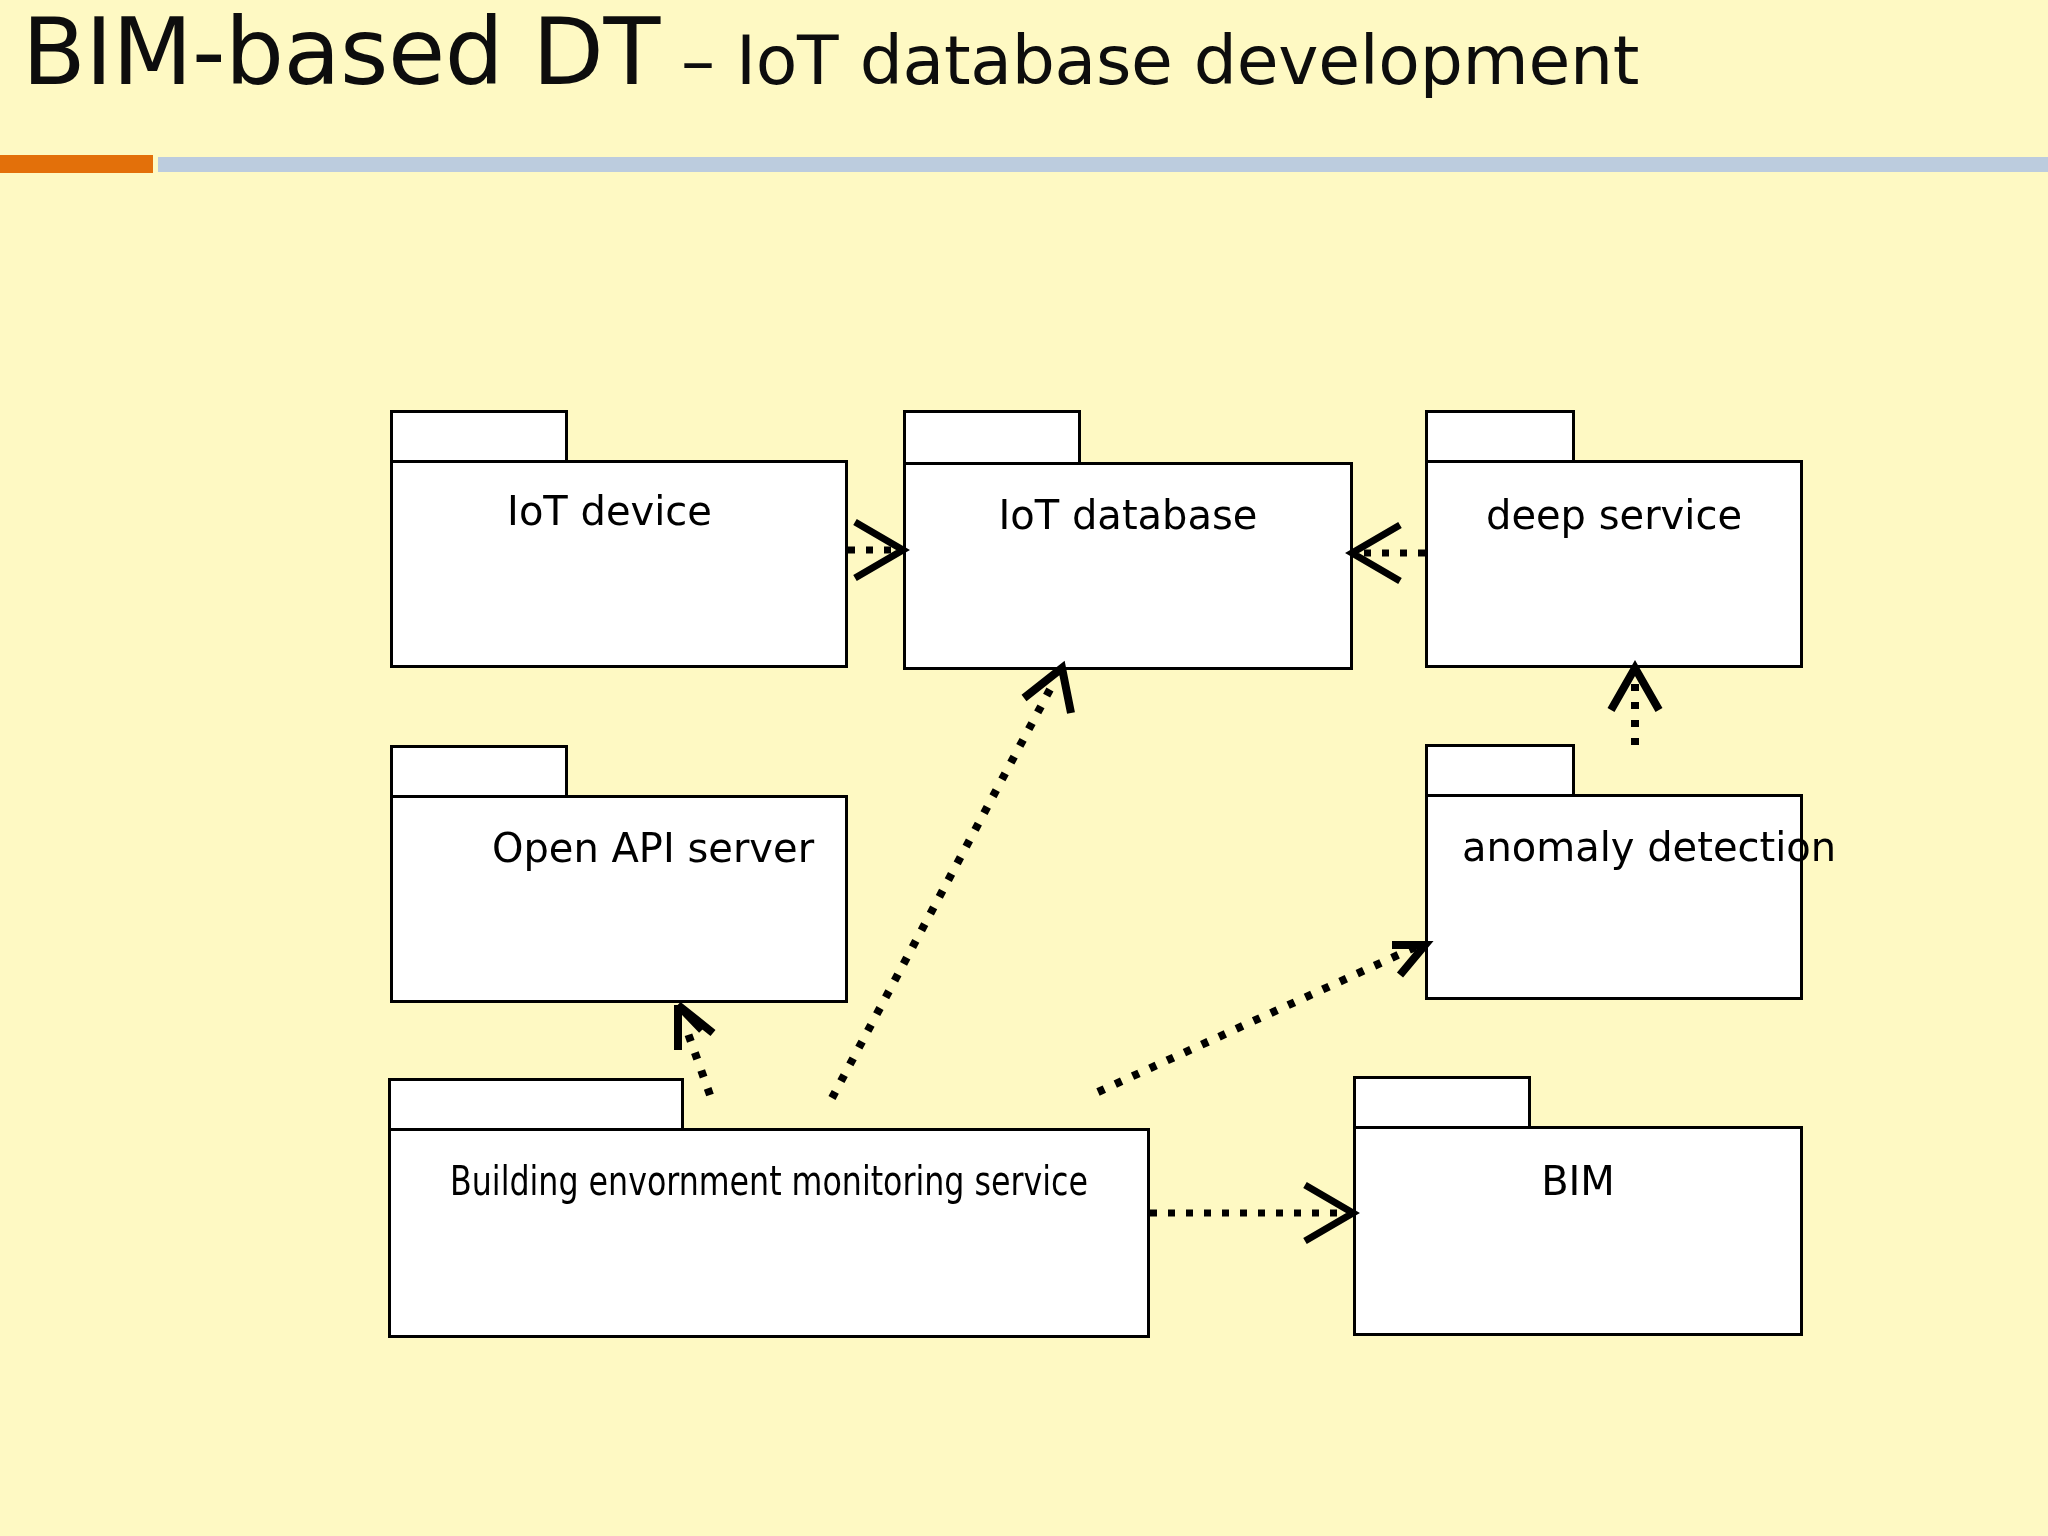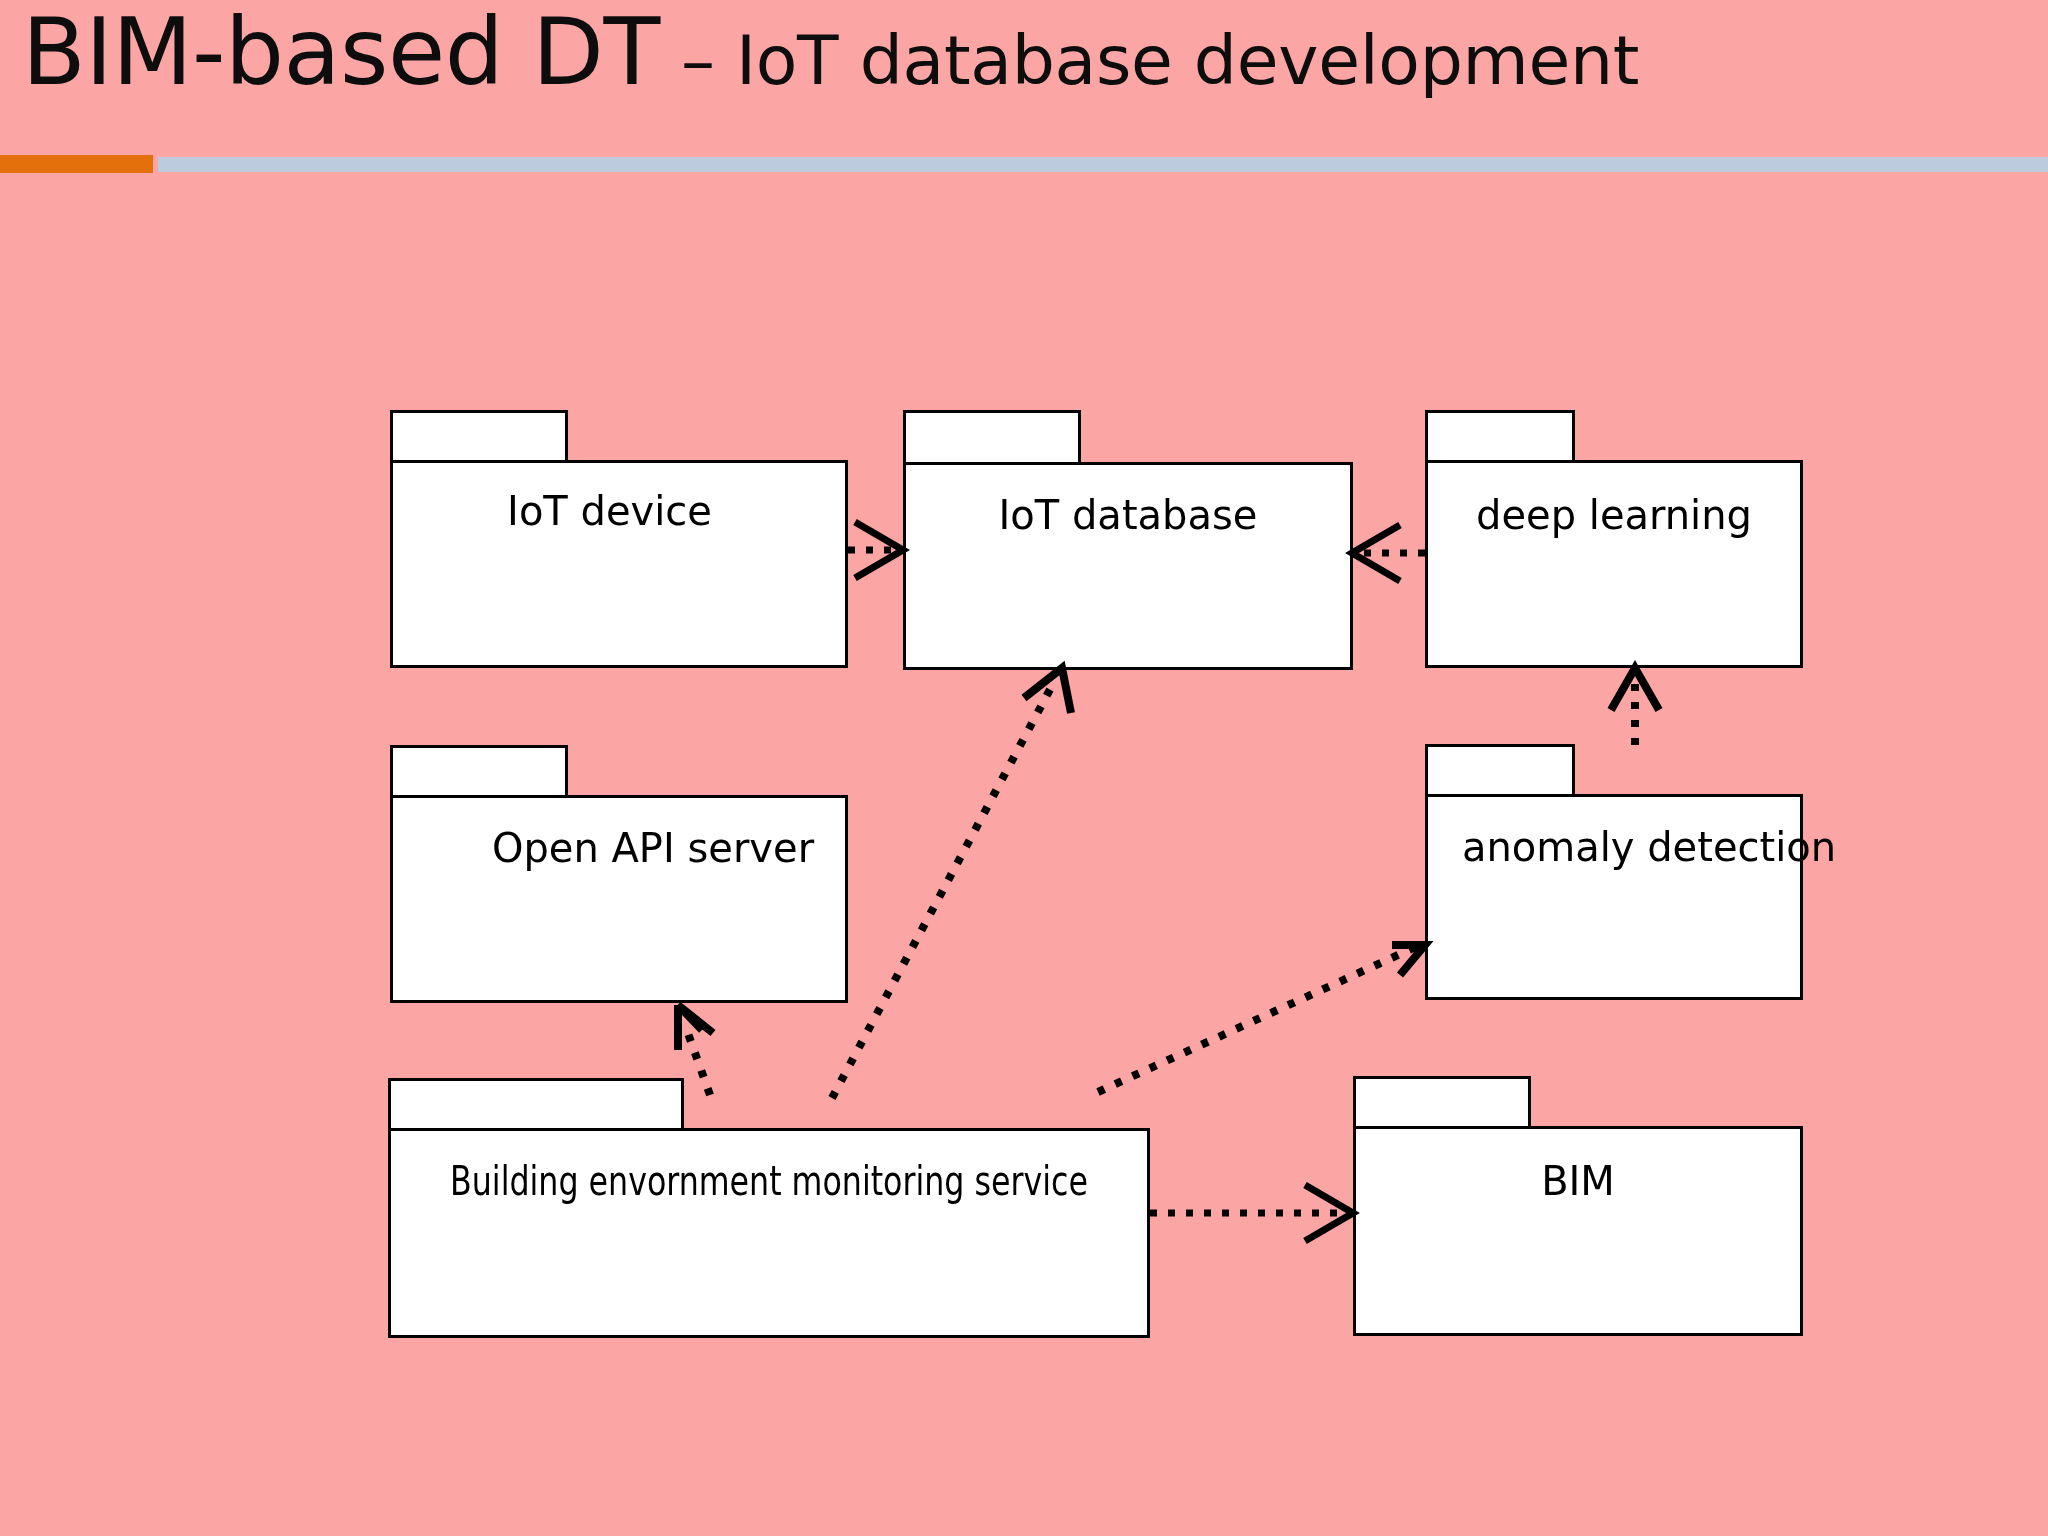--- a/index.html
+++ b/index.html
@@ -4,21 +4,21 @@
 <style>
   html, body {
     margin: 0;
     padding: 0;
     background: #ffffff;
   }
   #slide {
     position: relative;
     width: 2048px;
     height: 1536px;
-    background: #fca5a5;
+    background: #fef9c3;
     overflow: hidden;
     font-family: "DejaVu Sans", sans-serif;
     text-decoration: underline;
   }
 
   
   #title-block {
     position: absolute;
     left: 22px;
     top: 6px;
@@ -133,21 +133,21 @@
 
   <div class="pkg" style="left:903px; top:410px; width:450px; height:260px;">
     <div class="pkg-tab" style="width:178px; height:55px;"></div>
     <div class="pkg-body" style="top:52px; width:450px; height:208px;"></div>
     <div class="pkg-label" style="top:82px;">IoT database</div>
   </div>
 
   <div class="pkg" style="left:1425px; top:410px; width:378px; height:258px;">
     <div class="pkg-tab" style="width:150px; height:53px;"></div>
     <div class="pkg-body" style="top:50px; width:378px; height:208px;"></div>
-    <div class="pkg-label" style="top:82px;">deep learning</div>
+    <div class="pkg-label" style="top:82px;">deep service</div>
   </div>
 
   <div class="pkg" style="left:390px; top:745px; width:526px; height:258px;">
     <div class="pkg-tab" style="width:178px; height:53px;"></div>
     <div class="pkg-body" style="top:50px; width:458px; height:208px;"></div>
     <div class="pkg-label" style="top:80px;">Open API server</div>
   </div>
 
   <div class="pkg" style="left:1425px; top:744px; width:448px; height:256px;">
     <div class="pkg-tab" style="width:150px; height:53px;"></div>

